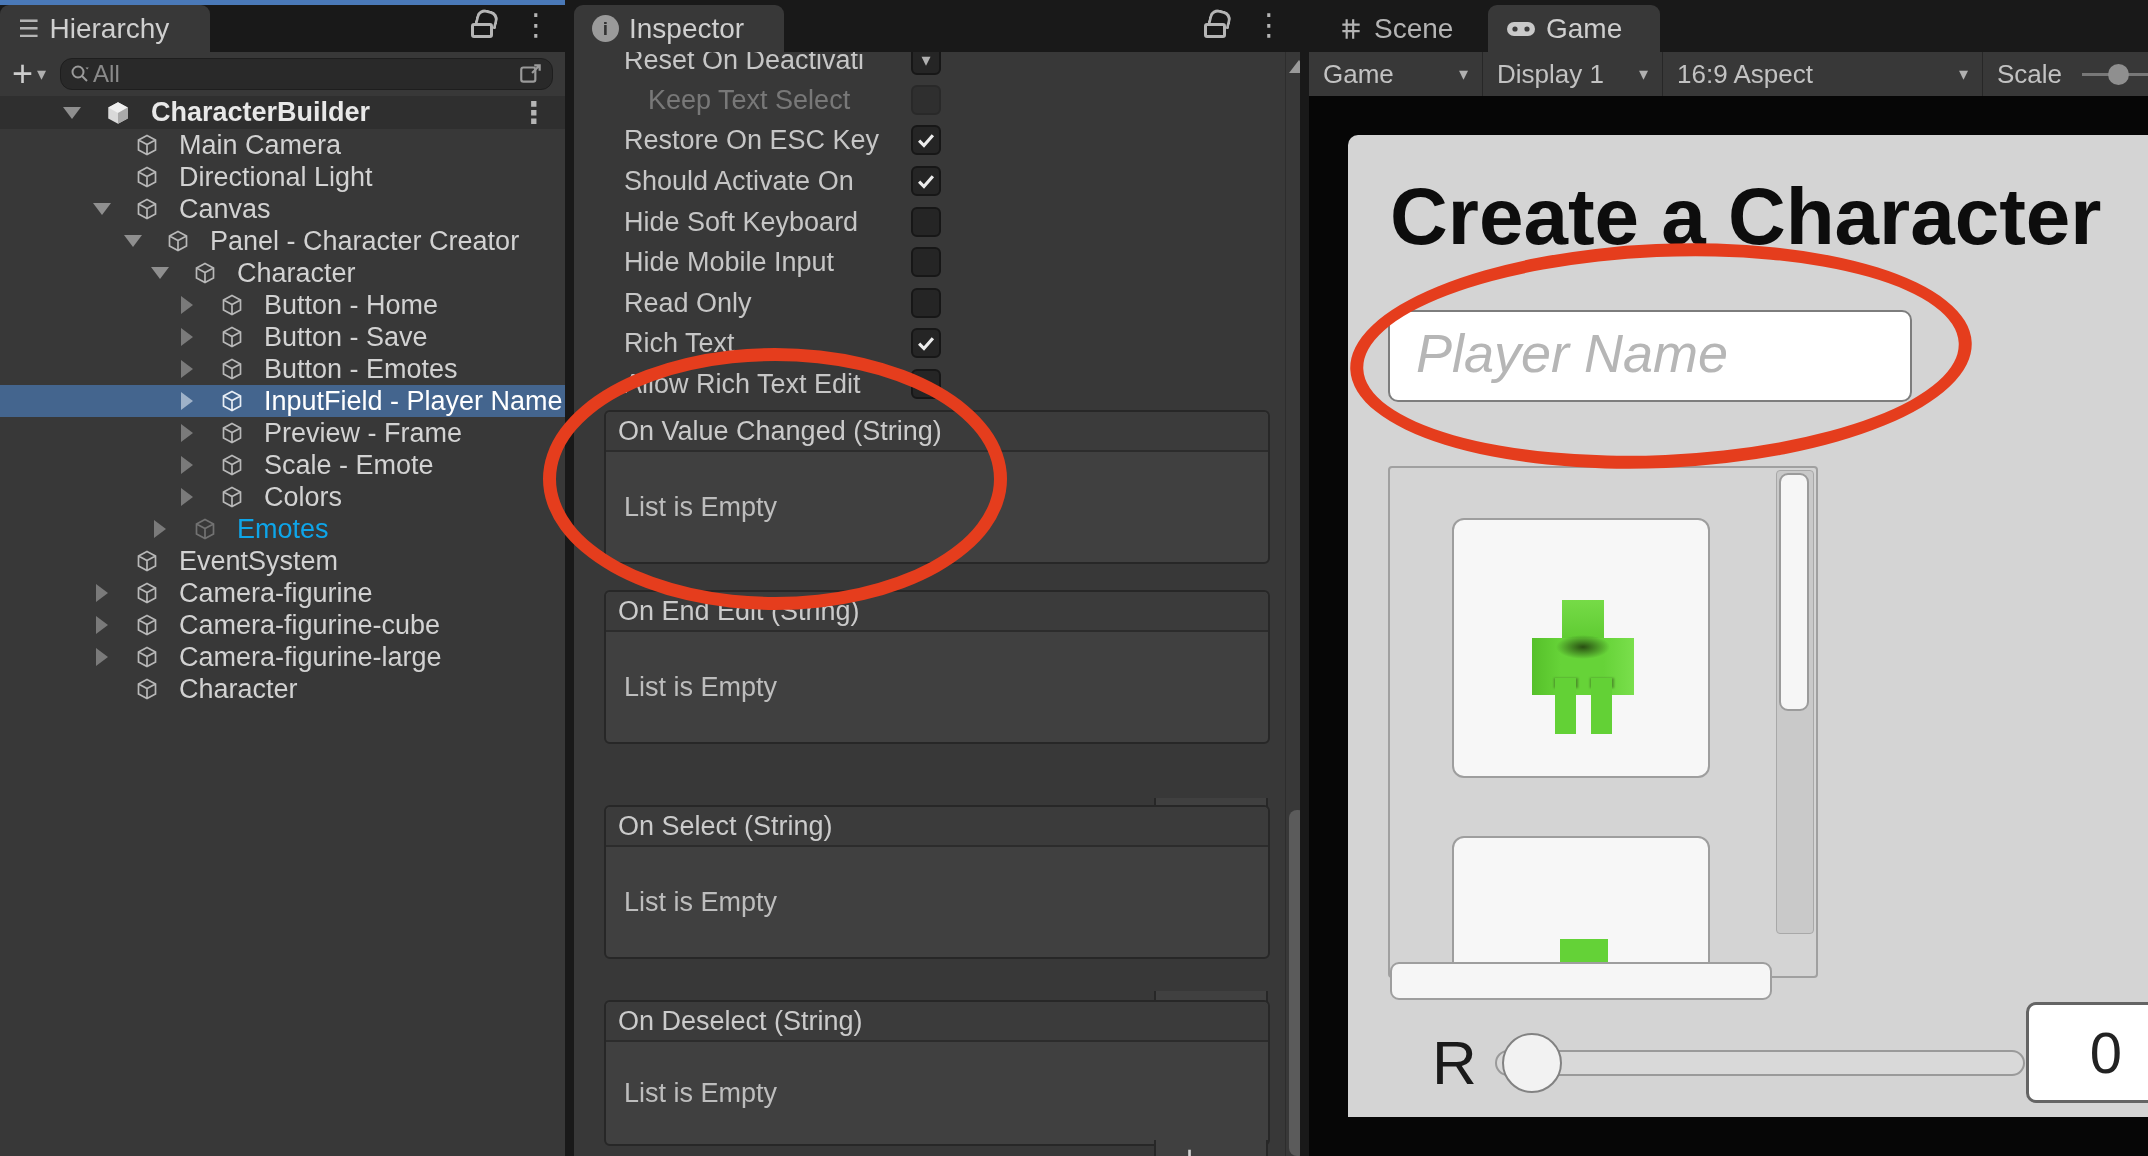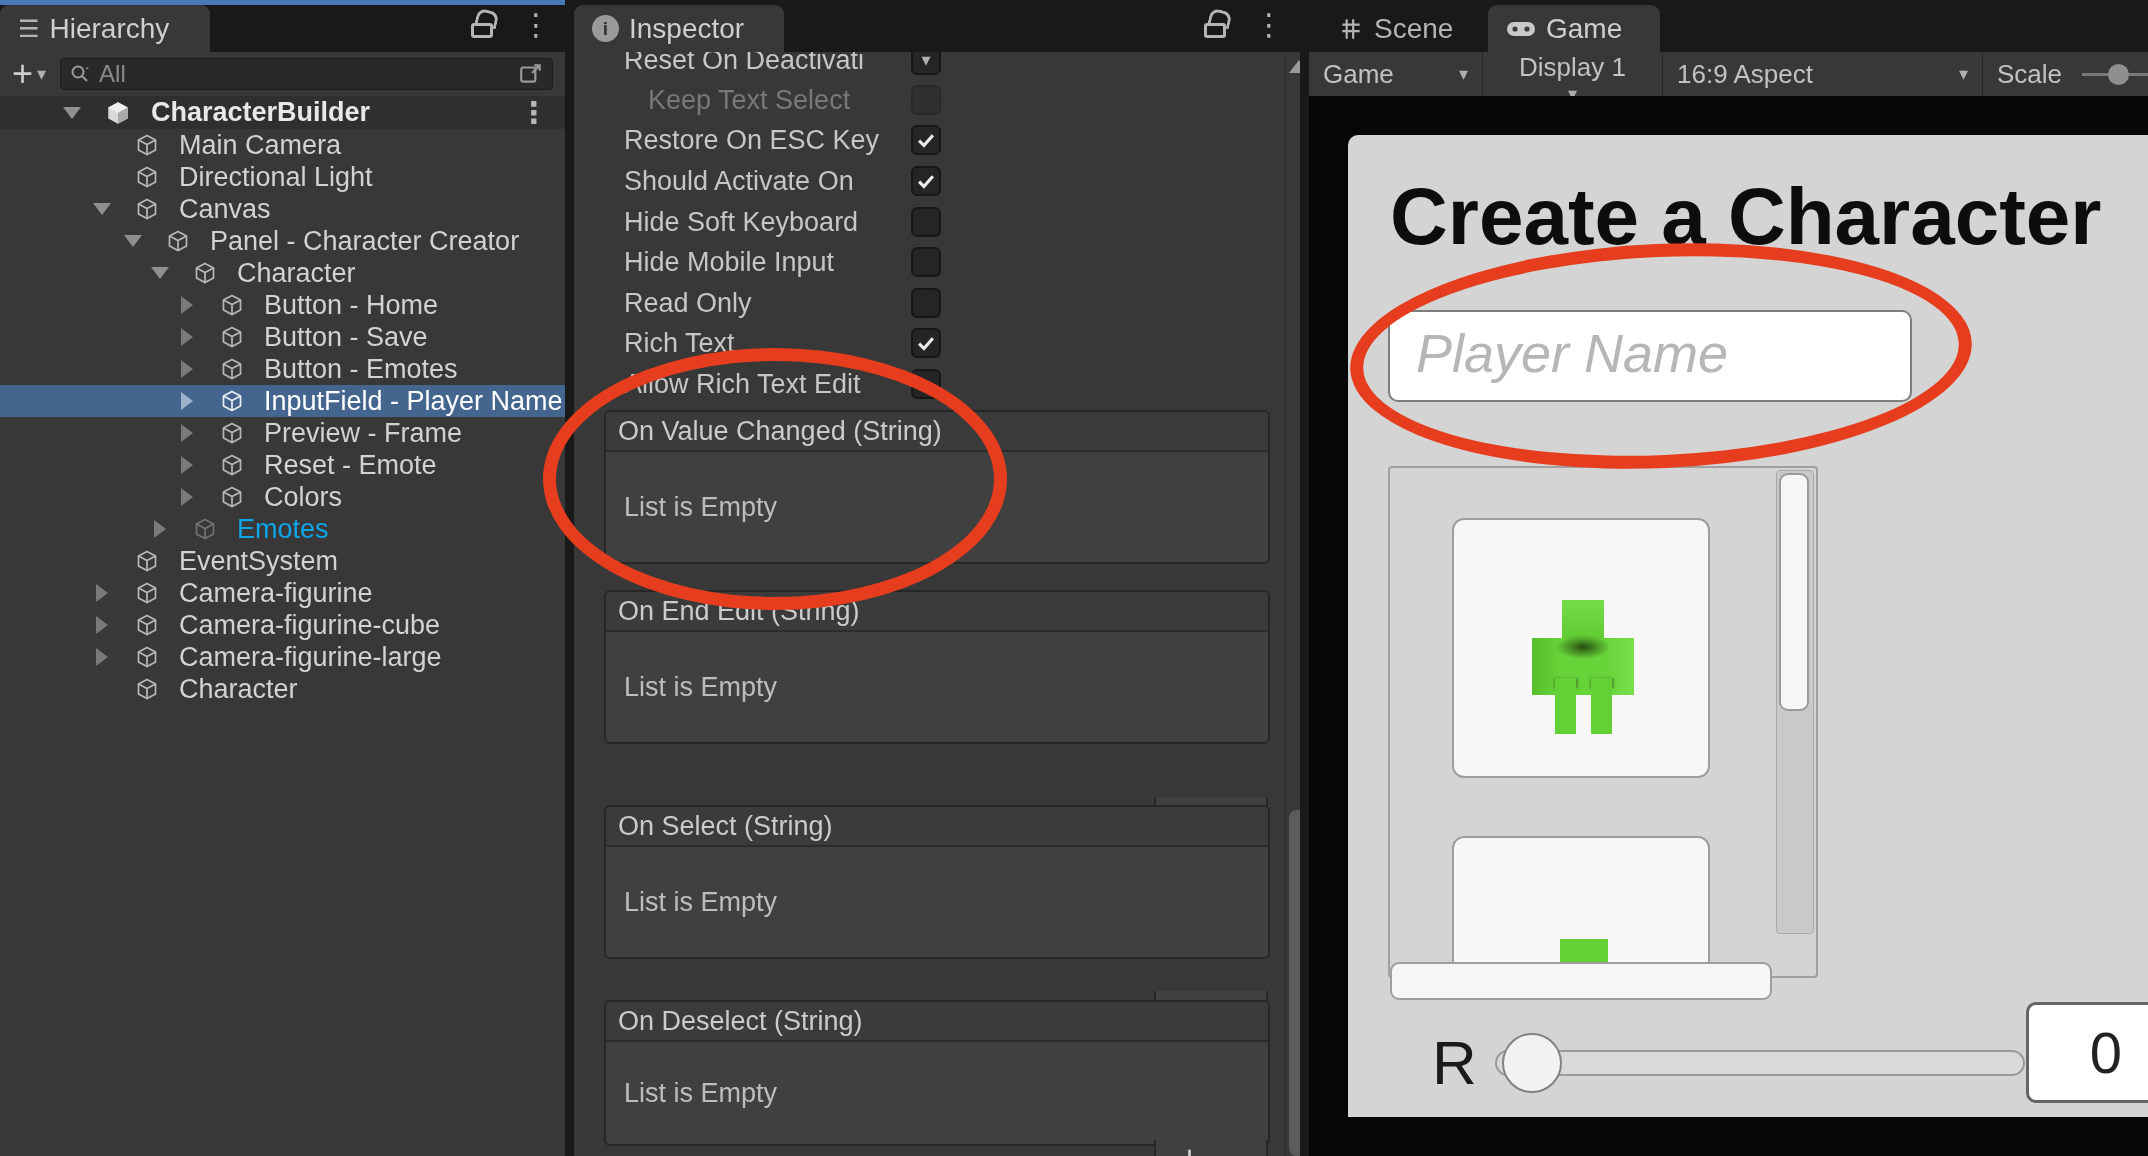--- a/index.html
+++ b/index.html
@@ -17,21 +17,21 @@
   .caret{font-size:18px;color:#b0b0b0;}
 
   
   .hier{left:0;top:0;width:565px;height:1156px;background:#383838;}
   .focusstrip{left:0;top:0;width:565px;height:5px;background:#4a79b8;z-index:5;}
   .toolrow{position:absolute;top:52px;left:0;right:0;height:44px;background:#383838;
            display:flex;align-items:center;}
   .plusbtn{display:flex;align-items:center;margin-left:12px;color:#cdcdcd;gap:4px;}
   .plusbtn .p{font-size:36px;line-height:30px;}
   .searchbox{flex:1;margin:0 12px 0 14px;height:30px;background:#292929;border:1px solid #1e1e1e;
-             border-radius:4px;display:flex;align-items:center;padding:0 8px;gap:6px;}
+             border-radius:12px;display:flex;align-items:center;padding:0 8px;}
   .searchbox input{flex:1;background:transparent;border:none;outline:none;color:#a5a5a5;
                    font-size:24px;font-family:inherit;min-width:0;}
   .searchbox input::placeholder{color:#8a8a8a;}
   .tree{position:absolute;top:96px;left:0;right:0;}
   .hrow{height:32px;display:flex;align-items:center;gap:20px;font-size:27px;color:#d2d2d2;}
   .hrow.scene{height:33px;background:#2f2f2f;font-weight:bold;color:#e8e8e8;}
   .hrow.sel{background:#44658e;color:#ffffff;}
   .hrow.dis{color:#0ea5e9;}
   .hrow.dis svg{opacity:.45;}
   .slot{width:27px;display:flex;justify-content:center;flex:0 0 27px;}
@@ -272,21 +272,21 @@
           </svg>
         <span>Preview - Frame</span>
       </div>
       <div class="hrow lvl4">
         <span class="slot">
             <span class="tri right"></span>
           </span>
         <svg width="24" height="24" viewBox="0 0 24 24">
             <path d="M12 2.5 L20.5 7 V17 L12 21.5 L3.5 17 V7 Z M3.5 7 L12 11.5 L20.5 7 M12 11.5 V21.5" fill="none" stroke="#b8b8b8" stroke-width="1.7"></path>
           </svg>
-        <span>Reset - Emote</span>
+        <span>Scale - Emote</span>
       </div>
       <div class="hrow lvl4">
         <span class="slot">
             <span class="tri right"></span>
           </span>
         <svg width="24" height="24" viewBox="0 0 24 24">
             <path d="M12 2.5 L20.5 7 V17 L12 21.5 L3.5 17 V7 Z M3.5 7 L12 11.5 L20.5 7 M12 11.5 V21.5" fill="none" stroke="#b8b8b8" stroke-width="1.7"></path>
           </svg>
         <span>Colors</span>
       </div>
@@ -491,21 +491,21 @@
         </svg>
         <span>Game</span>
       </div>
     </div>
 
     <div class="gtoolbar">
       <div class="gsec" style="width:174px;">
         <span>Game</span>
         <span class="caret">▾</span>
       </div>
-      <div class="gsec" style="width:180px;flex-direction:column;">
+      <div class="gsec" style="width:180px;">
         <span>Display 1</span>
         <span class="caret">▾</span>
       </div>
       <div class="gsec" style="width:320px;">
         <span>16:9 Aspect</span>
         <span class="caret">▾</span>
       </div>
       <div class="gsec" style="flex:1;border-right:none;justify-content:flex-start;gap:20px;">
         <span>Scale</span>
         <span style="position:relative;flex:1;height:44px;display:block;">

